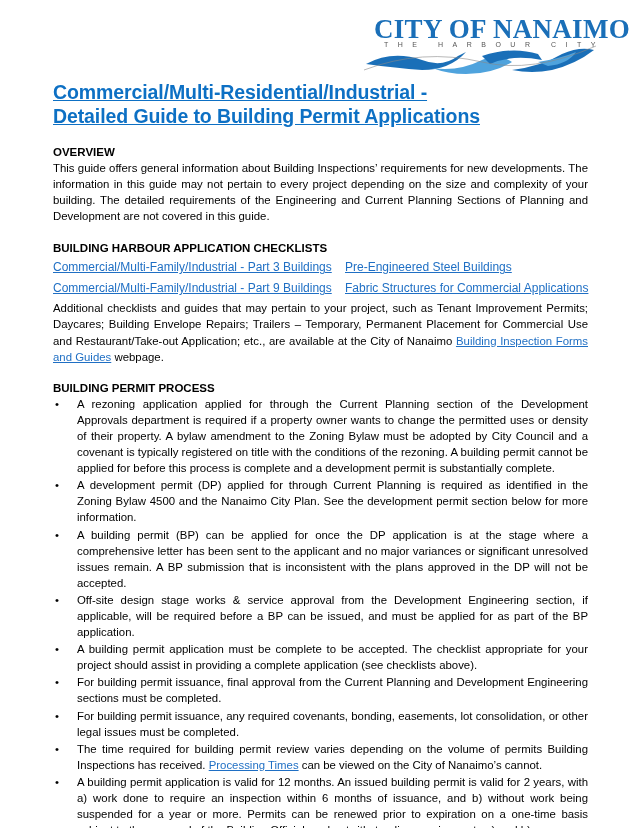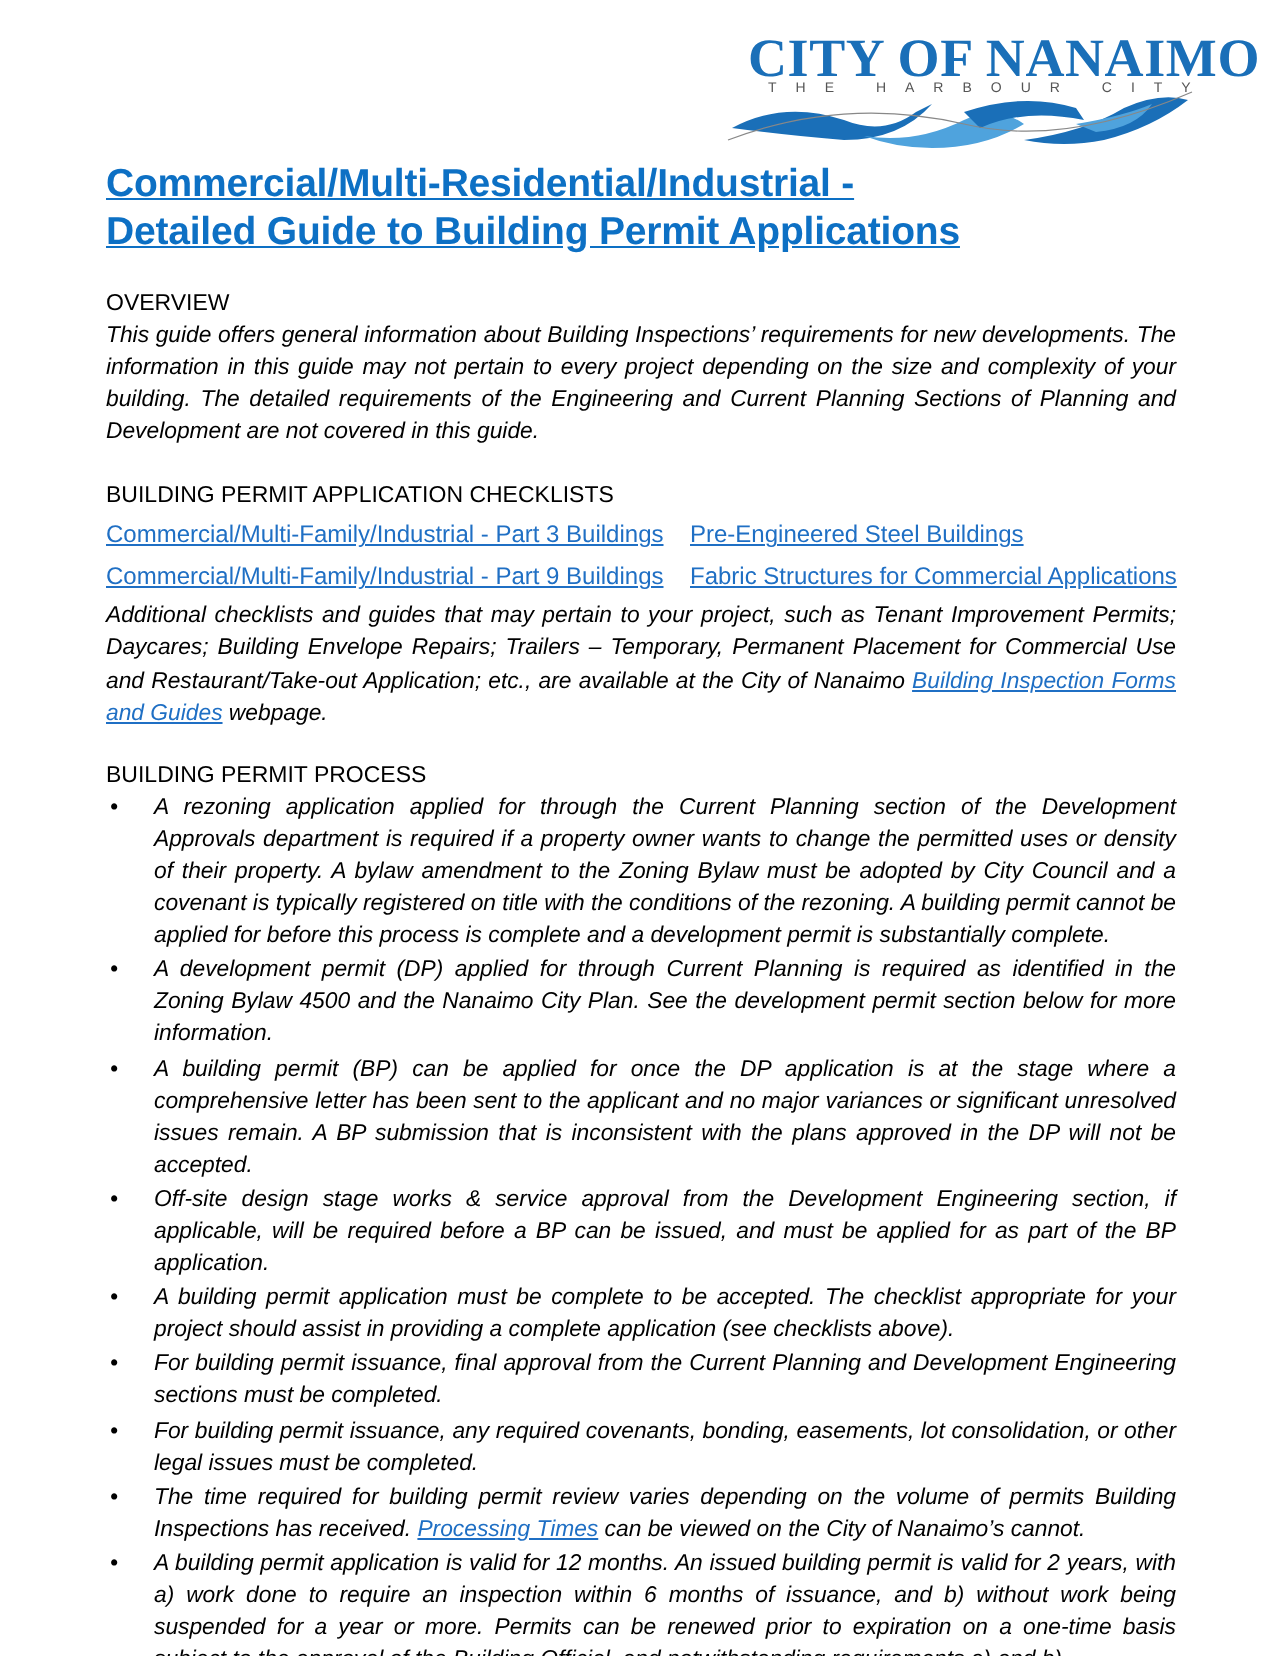--- a/index.html
+++ b/index.html
@@ -16,22 +16,22 @@
       position: absolute; left: 22px; top: 27px; font-size: 7px; color: #555;
       letter-spacing: 9.5px; white-space: nowrap;
     }
     .logo svg { position: absolute; left: 0; top: 30px; }
     .page { position: absolute; left: 53px; top: 80px; width: 535px; }
     h1 {
       margin: 0; font-size: 19.5px; line-height: 24px; color: #0d70c4; font-weight: bold;
       letter-spacing: -0.1px;
       text-decoration: underline;
     }
-    h2 { margin: 0; font-size: 11.5px; line-height: 16px; font-weight: normal; }
-    p, li { font-size: 11.4px; line-height: 16.1px; margin: 0; text-align: justify; font-style: italic; }
+    h2 { margin: 0; font-size: 11.5px; line-height: 16px; font-weight: bold; }
+    p, li { font-size: 11.4px; line-height: 16.1px; margin: 0; text-align: justify; }
     .sec-overview { margin-top: 16px; }
     .sec-check { margin-top: 16px; }
     .sec-process { margin-top: 15px; }
     .links { display: grid; grid-template-columns: 292px 1fr; row-gap: 6px; margin: 4px 0 4px 0; }
     a, .link { color: #1f6fc4; text-decoration: underline; font-size: 12px; line-height: 15px; white-space: nowrap; }
     ul { margin: 0; padding: 0; list-style: none; }
     li { position: relative; padding-left: 24px; margin-bottom: 1px; }
     li .bullet { position: absolute; left: 2px; top: 0; }
     .inline-link { color: #1f6fc4; text-decoration: underline; }
   </style>
@@ -56,21 +56,21 @@
     <div>Commercial/Multi-Residential/Industrial -</div>
     <div>Detailed Guide to Building Permit Applications</div>
   </h1>
 
   <section class="sec-overview">
     <h2>OVERVIEW</h2>
     <p>This guide offers general information about Building Inspections’ requirements for new developments. The information in this guide may not pertain to every project depending on the size and complexity of your building. The detailed requirements of the Engineering and Current Planning Sections of Planning and Development are not covered in this guide.</p>
   </section>
 
   <section class="sec-check">
-    <h2>BUILDING PERMIT APPLICATION CHECKLISTS</h2>
+    <h2>BUILDING HARBOUR APPLICATION CHECKLISTS</h2>
     <div class="links">
       <a class="link">Commercial/Multi-Family/Industrial - Part 3 Buildings</a>
       <a class="link">Pre-Engineered Steel Buildings</a>
       <a class="link">Commercial/Multi-Family/Industrial - Part 9 Buildings</a>
       <a class="link">Fabric Structures for Commercial Applications</a>
     </div>
     <p><span>Additional checklists and guides that may pertain to your project, such as Tenant Improvement Permits; Daycares; Building Envelope Repairs; Trailers – Temporary, Permanent Placement for Commercial Use and Restaurant/Take-out Application; etc., are available at the City of Nanaimo </span><span class="inline-link">Building Inspection Forms and Guides</span><span> webpage.</span></p>
   </section>
 
   <section class="sec-process">

